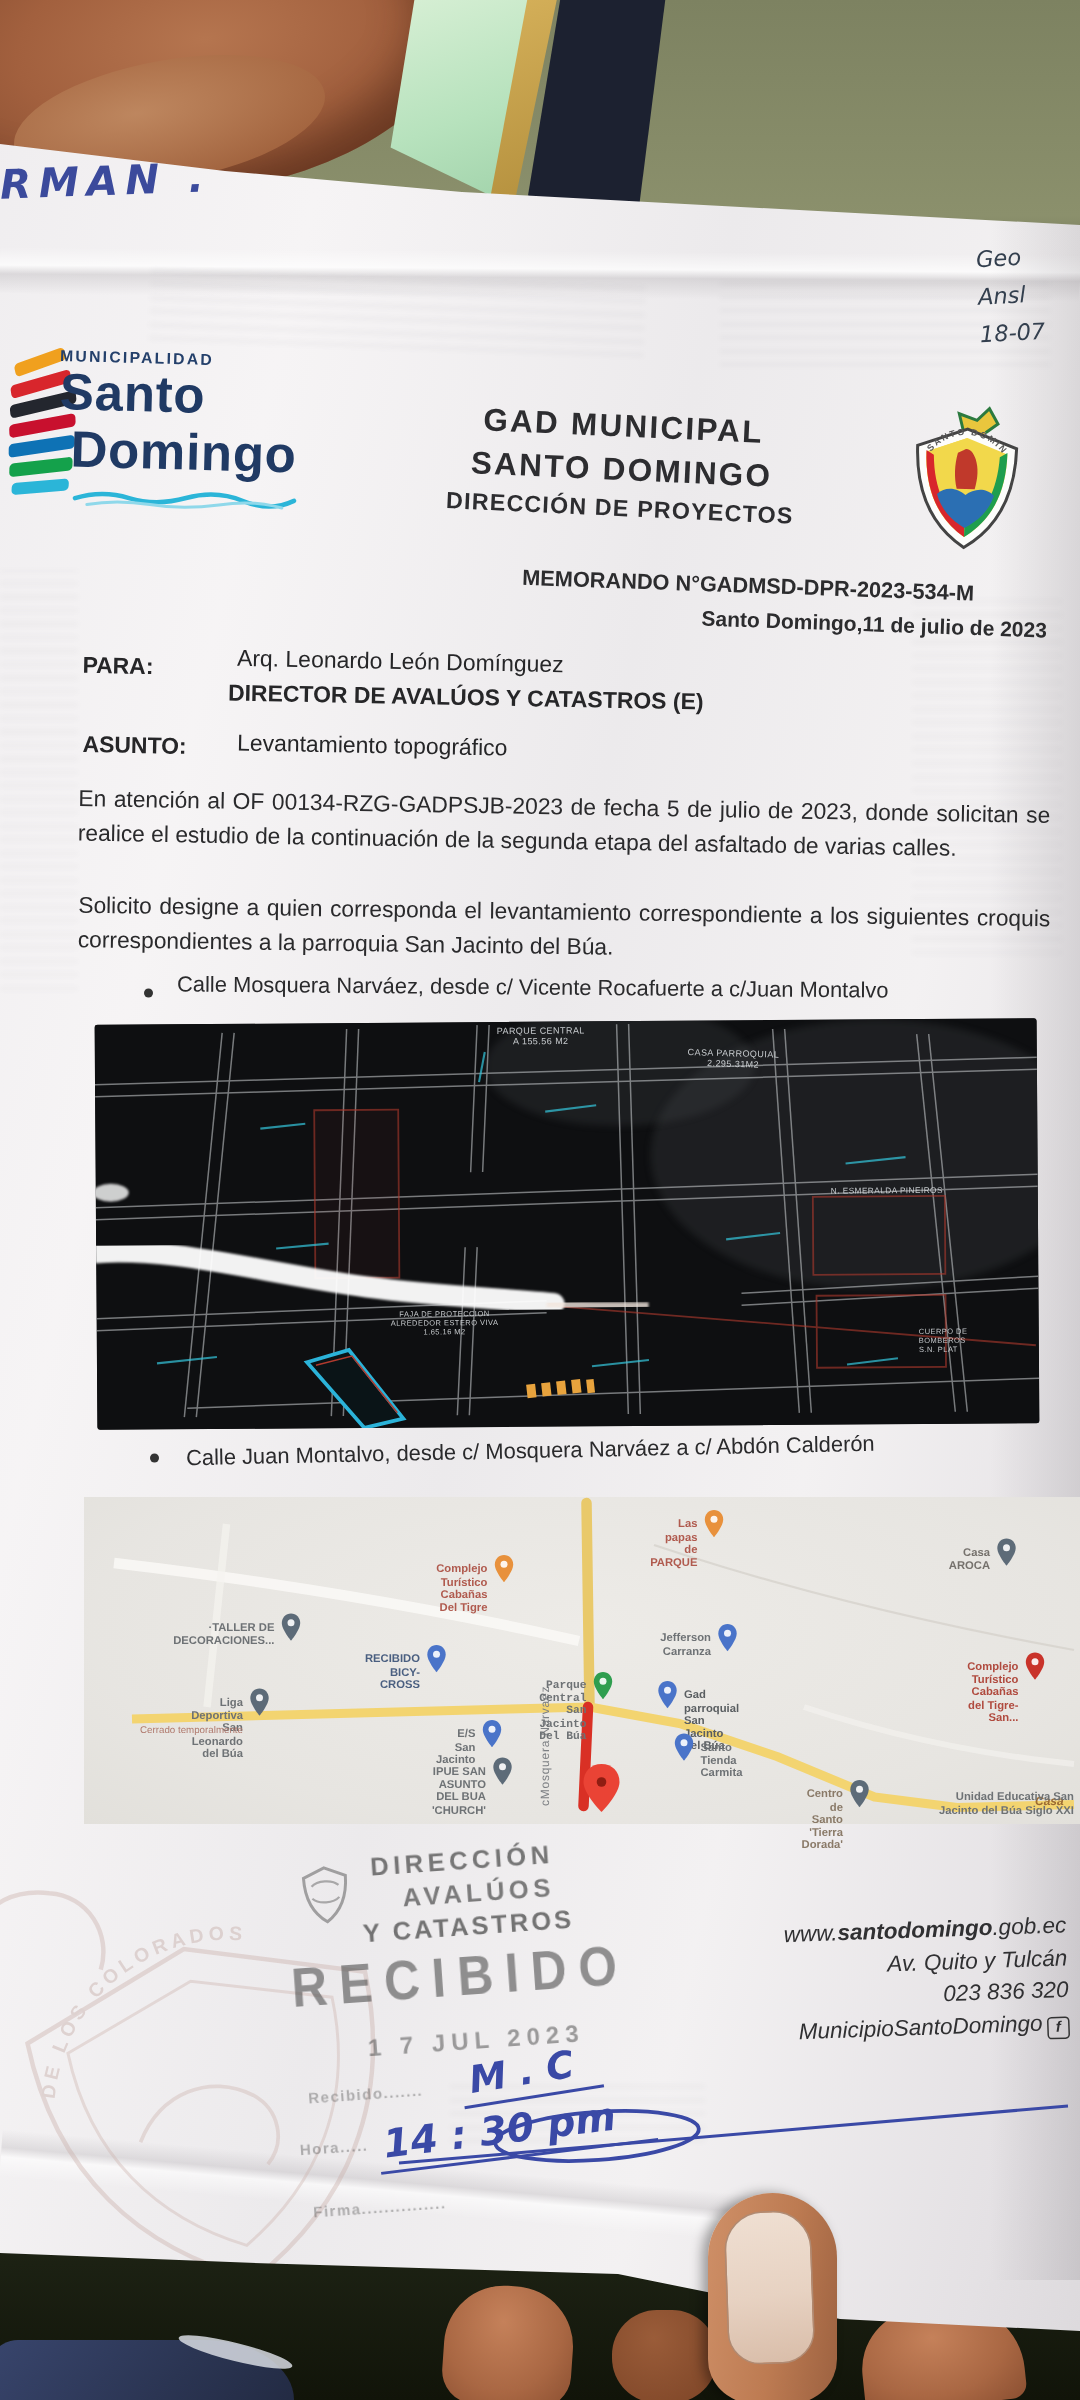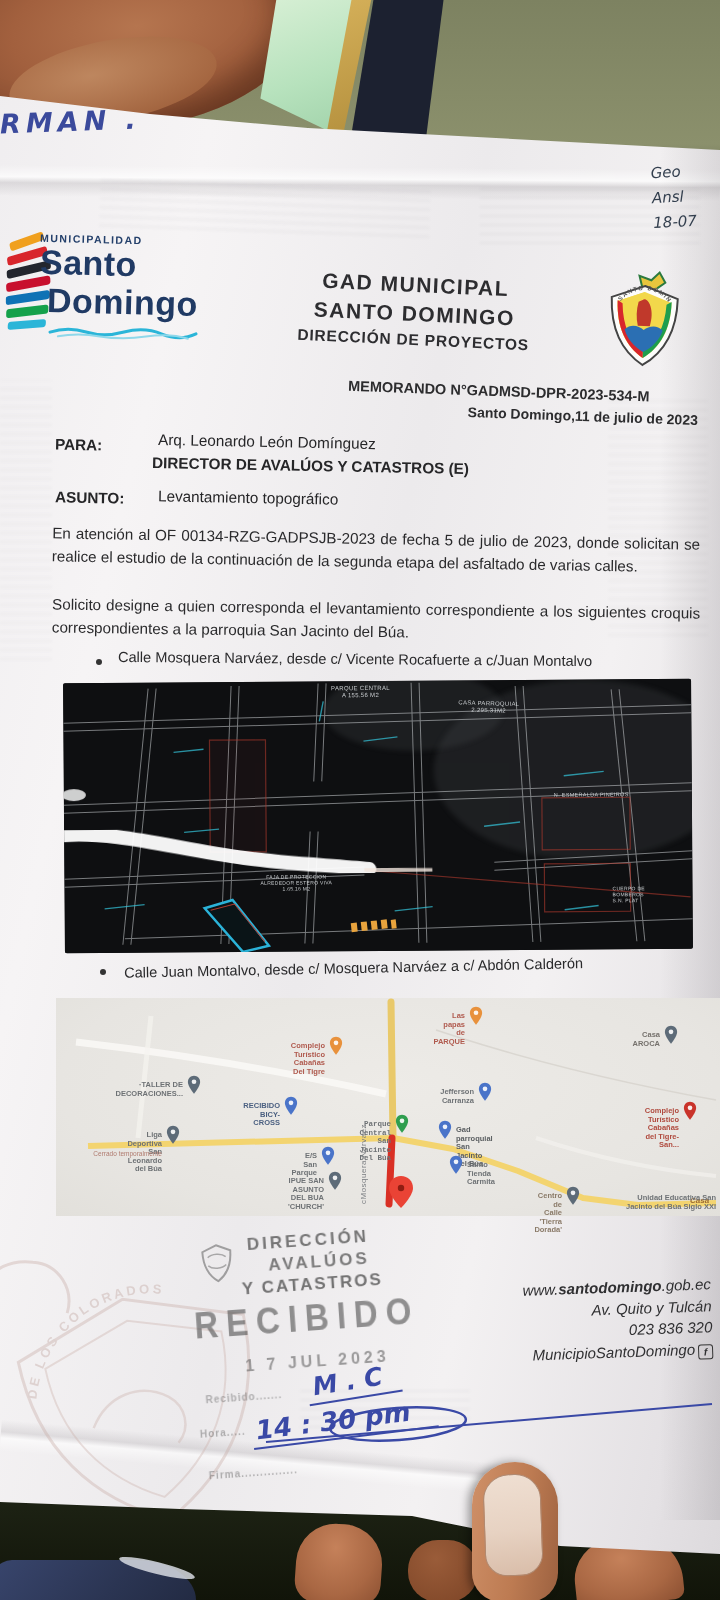--- a/index.html
+++ b/index.html
@@ -365,21 +365,21 @@
       </div>
       <div class="poi pright" style="left:389px;top:141px;">
         <span class="plabel" style="font-weight: 700; color: rgb(90, 94, 97);">Gad parroquial San
 Jacinto del Búa</span>
         <svg class="pin" viewBox="0 0 24 34" style="color: rgb(74, 116, 201);">
             <path d="M12 1 C6 1 1.5 5.8 1.5 11.8 C1.5 19.6 12 32 12 32 C12 32 22.5 19.6 22.5 11.8 C22.5 5.8 18 1 12 1 Z" fill="currentColor"></path>
             <circle cx="12" cy="11.5" r="4" fill="#fff" opacity=".9"></circle>
           </svg>
       </div>
       <div class="poi" style="left:272px;top:167px;">
-        <span class="plabel" style="color: rgb(110, 114, 117);">E/S San Parque</span>
+        <span class="plabel" style="color: rgb(110, 114, 117);">E/S San Jacinto</span>
         <svg class="pin" viewBox="0 0 24 34" style="color: rgb(74, 116, 201);">
             <path d="M12 1 C6 1 1.5 5.8 1.5 11.8 C1.5 19.6 12 32 12 32 C12 32 22.5 19.6 22.5 11.8 C22.5 5.8 18 1 12 1 Z" fill="currentColor"></path>
             <circle cx="12" cy="11.5" r="4" fill="#fff" opacity=".9"></circle>
           </svg>
       </div>
       <div class="poi pright" style="left:400px;top:176px;">
         <span class="plabel" style="color: rgb(110, 114, 117);">Santo Tienda Carmita</span>
         <svg class="pin" viewBox="0 0 24 34" style="color: rgb(74, 116, 201);">
             <path d="M12 1 C6 1 1.5 5.8 1.5 11.8 C1.5 19.6 12 32 12 32 C12 32 22.5 19.6 22.5 11.8 C22.5 5.8 18 1 12 1 Z" fill="currentColor"></path>
             <circle cx="12" cy="11.5" r="4" fill="#fff" opacity=".9"></circle>
@@ -387,21 +387,21 @@
       </div>
       <div class="poi" style="left:634px;top:122px;">
         <span class="plabel" style="color: rgb(176, 74, 62);">Complejo Turístico
 Cabañas del Tigre-San...</span>
         <svg class="pin" viewBox="0 0 24 34" style="color: rgb(201, 51, 42);">
             <path d="M12 1 C6 1 1.5 5.8 1.5 11.8 C1.5 19.6 12 32 12 32 C12 32 22.5 19.6 22.5 11.8 C22.5 5.8 18 1 12 1 Z" fill="currentColor"></path>
             <circle cx="12" cy="11.5" r="4" fill="#fff" opacity=".9"></circle>
           </svg>
       </div>
       <div class="poi" style="left:517px;top:207px;">
-        <span class="plabel" style="color: rgb(138, 122, 104);">Centro de Calle
+        <span class="plabel" style="color: rgb(138, 122, 104);">Centro de Santo
 'Tierra Dorada'</span>
         <svg class="pin" viewBox="0 0 24 34" style="color: rgb(93, 107, 120);">
             <path d="M12 1 C6 1 1.5 5.8 1.5 11.8 C1.5 19.6 12 32 12 32 C12 32 22.5 19.6 22.5 11.8 C22.5 5.8 18 1 12 1 Z" fill="currentColor"></path>
             <circle cx="12" cy="11.5" r="4" fill="#fff" opacity=".9"></circle>
           </svg>
       </div>
       <div class="poi" style="left:279px;top:192px;">
         <span class="plabel" style="color: rgb(110, 114, 117);">IPUE SAN ASUNTO
 DEL BUA 'CHURCH'</span>
         <svg class="pin" viewBox="0 0 24 34" style="color: rgb(93, 107, 120);">

